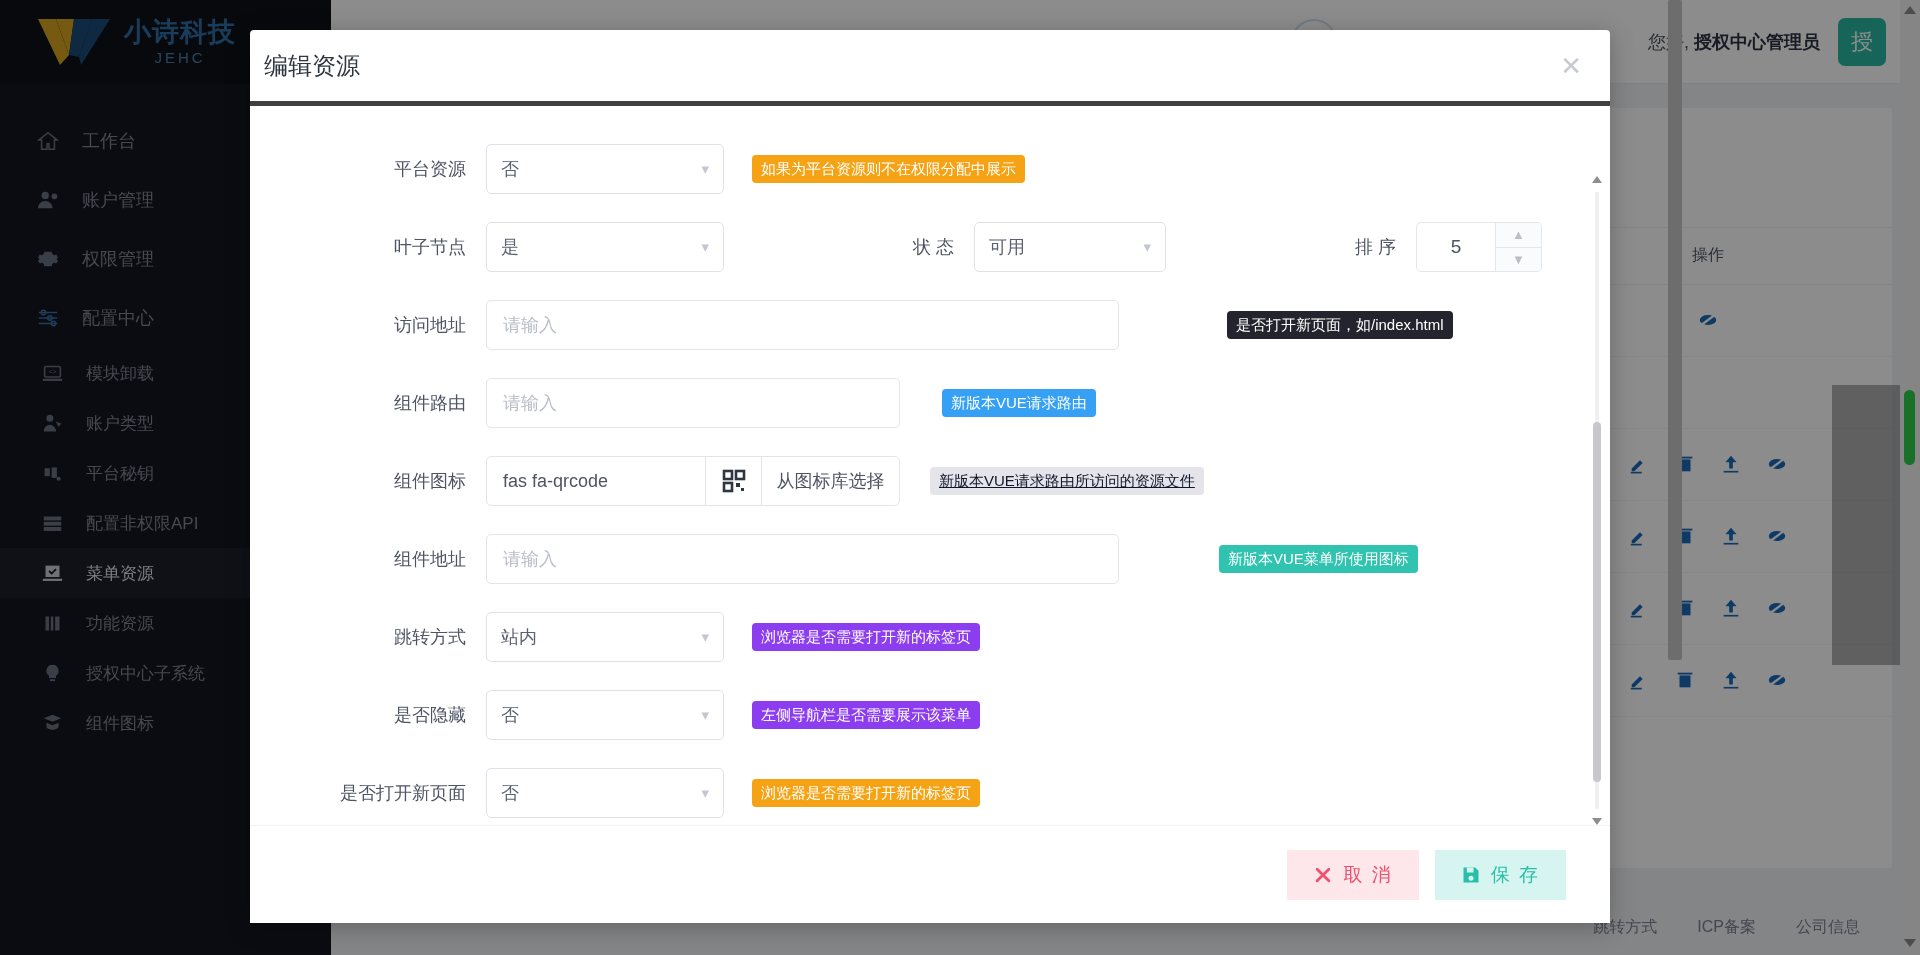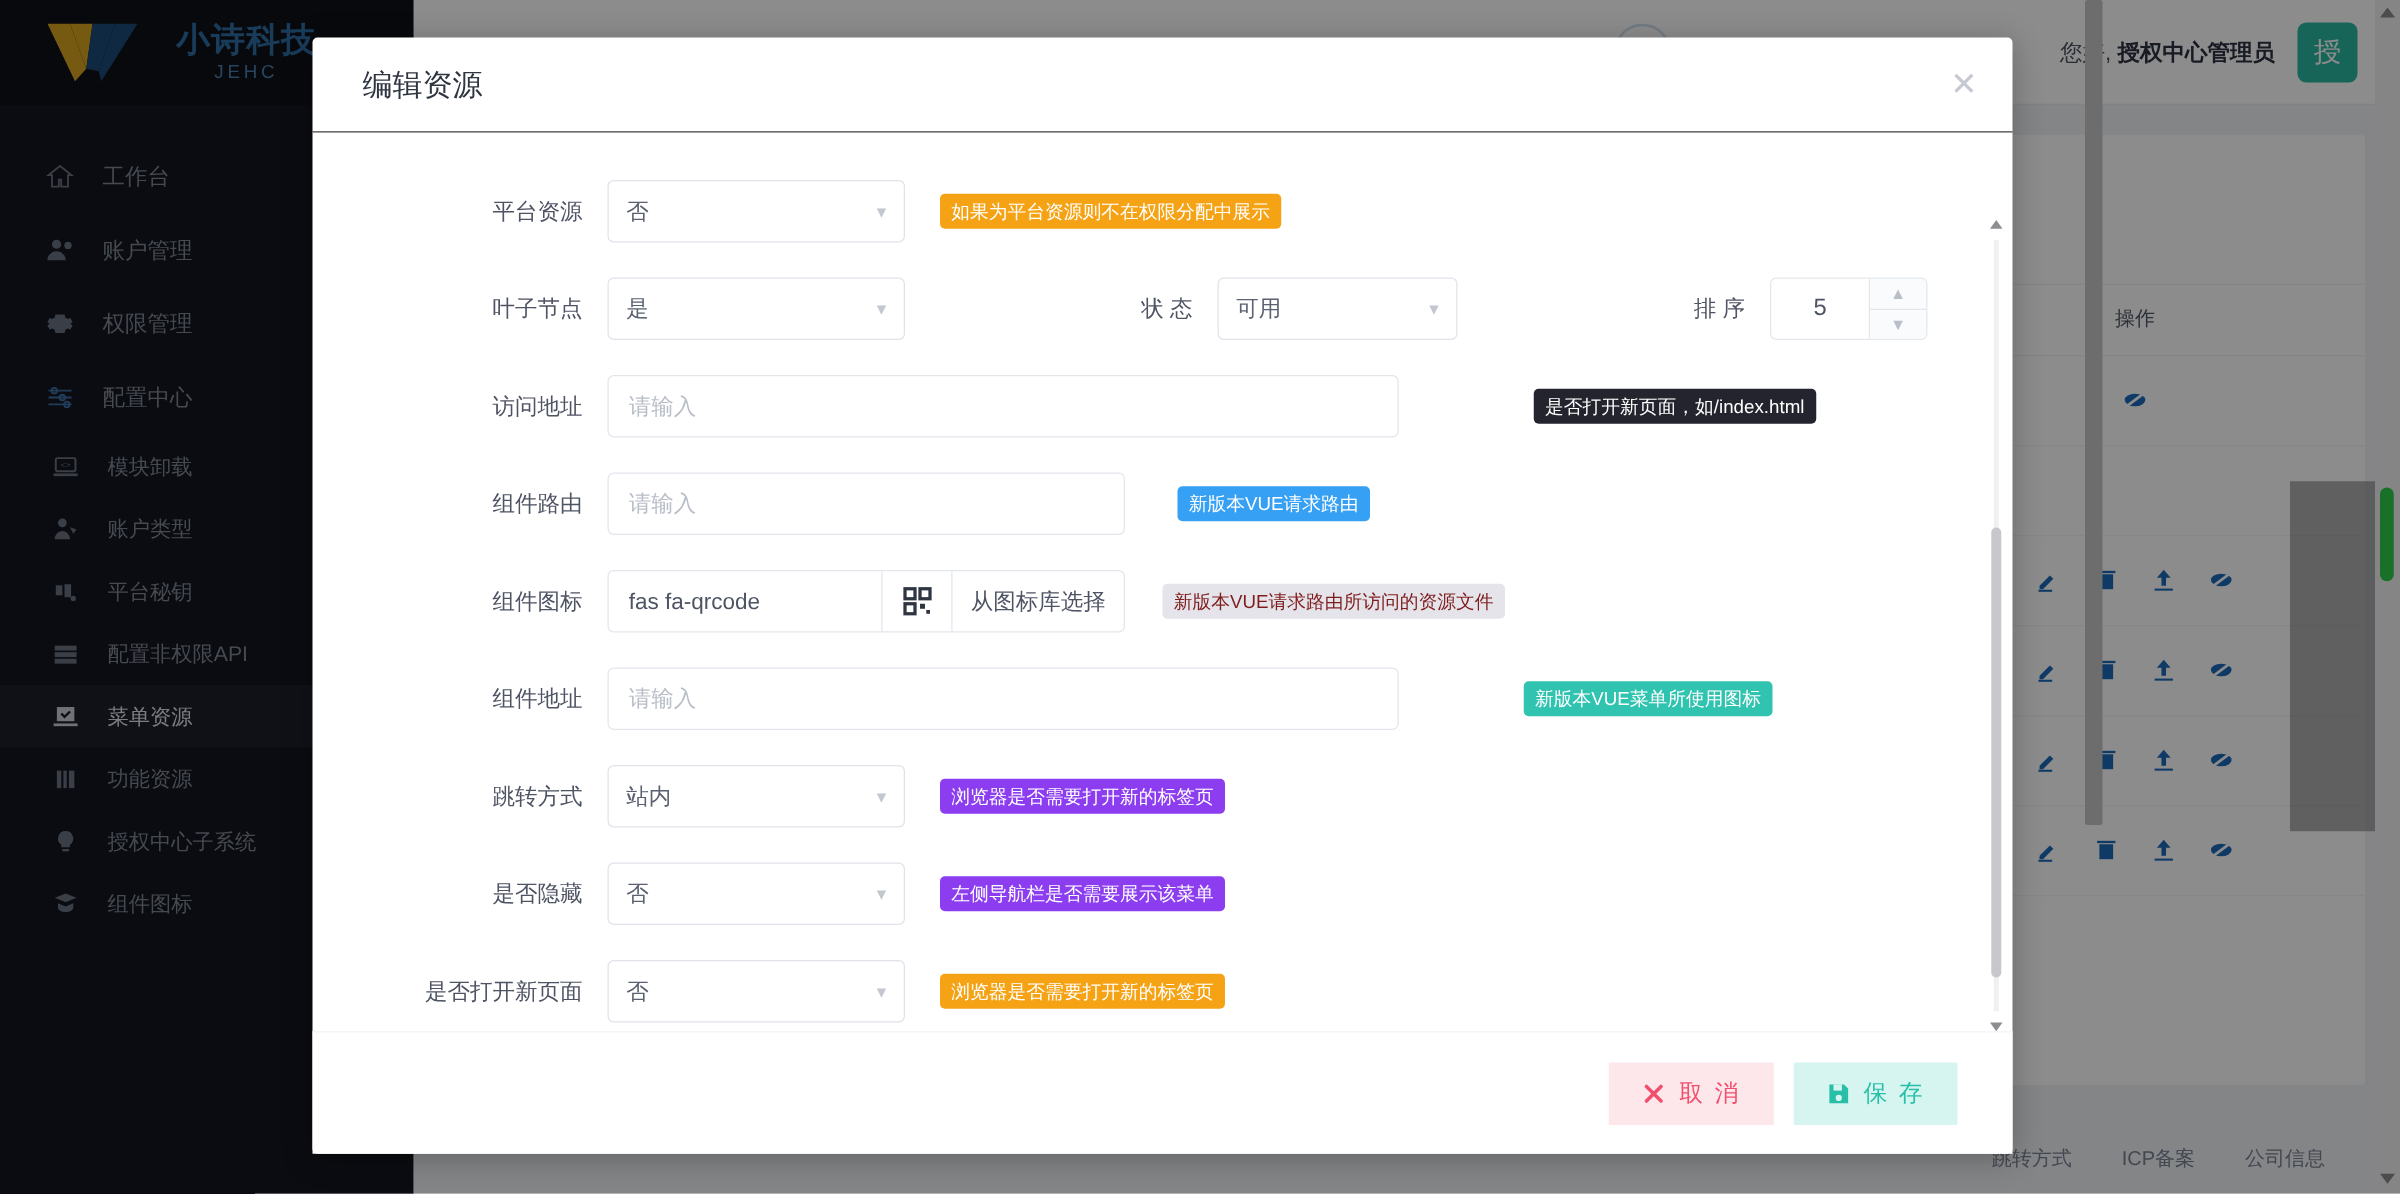--- a/index.html
+++ b/index.html
@@ -9,21 +9,21 @@
     overflow: hidden; background: #f0f2f5;
   }
   #app { position: relative; width: 1920px; height: 955px; }
 
   
   .sidebar {
     position: absolute; left: 0; top: 0; width: 331px; height: 955px;
     background: #14161f; color: #8a8f9c; z-index: 1;
   }
   .logo-area {
-    height: 84px; display: flex; align-items: center; gap: 27px;
+    height: 84px; display: flex; align-items: center; gap: 10px;
     padding-left: 36px; background: #0f1117;
   }
   .logo-mark { width: 78px; height: 50px; flex: none; }
   .logo-text { display: flex; flex-direction: column; line-height: 1; }
   .logo-title { font-size: 27px; font-weight: bold; color: #2f6ea5; letter-spacing: 1px; }
   .logo-sub { font-size: 15px; color: #4a7fae; letter-spacing: 3px; text-align: center; margin-top: 4px;}
 
   .nav { padding-top: 28px; }
   .nav-item {
     display: flex; align-items: center; gap: 22px;
@@ -79,22 +79,22 @@
   
   .overlay {
     position:absolute; inset:0; background: rgba(0,0,0,.45); z-index: 10;
   }
   .modal {
     position:absolute; left:250px; top:30px; width:1360px; height:893px;
     background:#fff; border-radius:4px; box-shadow:0 4px 24px rgba(0,0,0,.25);
     z-index: 11; display:flex; flex-direction:column;
   }
   .modal-head {
-    height: 76px; display:flex; align-items:center; padding: 0 40px;
-    border-bottom: 1px solid #404040; position: relative;
+    height: 76px; display:flex; align-items:center; padding: 0 14px;
+    border-bottom: 5px solid #404040; position: relative;
   }
   .modal-title { font-size: 24px; color:#2f3541; }
   .modal-close {
     position:absolute; right: 28px; top: 50%; transform: translateY(-50%);
     font-size: 26px; color:#c6c9d1; cursor:pointer; line-height:1; font-family:"DejaVu Sans",sans-serif;
   }
   .modal-body {
     flex: 1; overflow: hidden; position: relative; padding: 24px 0 0 0;
   }
   .form { padding-left: 20px; }
@@ -115,21 +115,21 @@
   .txt.wide { width: 633px; }
   .txt.mid { width: 414px; }
   .badge {
     display:inline-flex; align-items:center; height: 28px; padding: 0 9px;
     border-radius: 4px; font-size: 15px; color:#fff; margin-left: 28px; white-space:nowrap;
   }
   .badge.orange { background:#f5a314; }
   .badge.blue   { background:#35a0f4; }
   .badge.purple { background:#8c3df0; }
   .badge.teal   { background:#30c4b0; }
-  .badge.gray   { background:#e4e4ea; color:#7f1d1d; }
+  .badge.gray   { background:#e4e4ea; color:#0f172a;text-decoration:underline; }
   .badge.dark   { background:#23242d; }
   .stepper { display:flex; width: 126px; height: 50px; border:1px solid #e3e7ec; border-radius:5px; overflow:hidden; }
   .stepper .val { flex:1; display:flex; align-items:center; justify-content:center; font-size:19px; color:#4e5463; }
   .stepper .btns { width: 46px; border-left:1px solid #e3e7ec; display:flex; flex-direction:column; }
   .stepper .btns div {
     flex:1; display:flex; align-items:center; justify-content:center; color:#b9bfc9; font-size:13px;
     background:#fafbfc;
   }
   .stepper .btns div:first-child { border-bottom:1px solid #e3e7ec; }
   .icon-group { display:flex; align-items:stretch; height:50px; border:1px solid #e2e6eb; border-radius:5px; overflow:hidden; }

